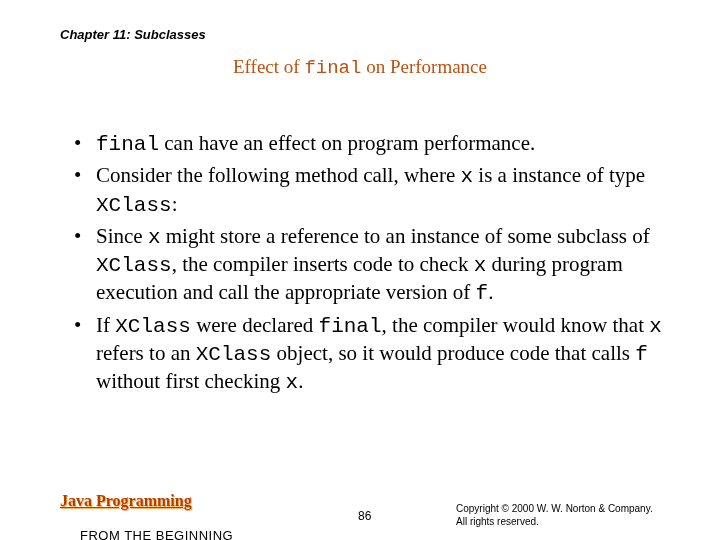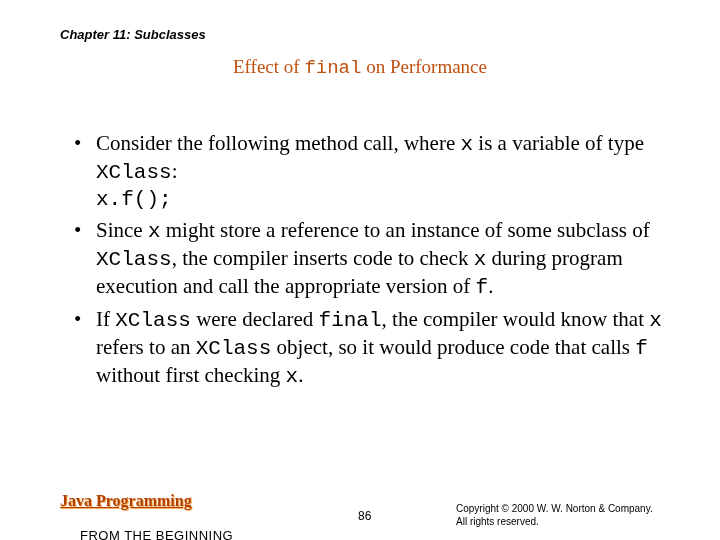--- a/index.html
+++ b/index.html
@@ -116,22 +116,24 @@
 
 <div class="chapter">Chapter 11: Subclasses</div>
 
 <div class="title">
   <span>Effect of </span><span class="code">final</span><span> on Performance</span>
 </div>
 
 <div class="content">
   <ul>
     <li>
-      <span>Consider the following method call, where </span><span class="code">x</span><span> is a variable of type </span><span class="code">XClass</span><span>:</span>
-      <span class="indent code">x.f();</span>
+      <span class="code">final</span><span> can have an effect on program performance.</span>
+    </li>
+    <li>
+      <span>Consider the following method call, where </span><span class="code">x</span><span> is a instance of type </span><span class="code">XClass</span><span>:</span>
     </li>
     <li>
       <span>Since </span><span class="code">x</span><span> might store a reference to an instance of some subclass of </span><span class="code">XClass</span><span>, the compiler inserts code to check </span><span class="code">x</span><span> during program execution and call the appropriate version of </span><span class="code">f</span><span>.</span>
     </li>
     <li>
       <span>If </span><span class="code">XClass</span><span> were declared </span><span class="code">final</span><span>, the compiler would know that </span><span class="code">x</span><span> refers to an </span><span class="code">XClass</span><span> object, so it would produce code that calls </span><span class="code">f</span><span> without first checking </span><span class="code">x</span><span>.</span>
     </li>
   </ul>
 </div>
 

